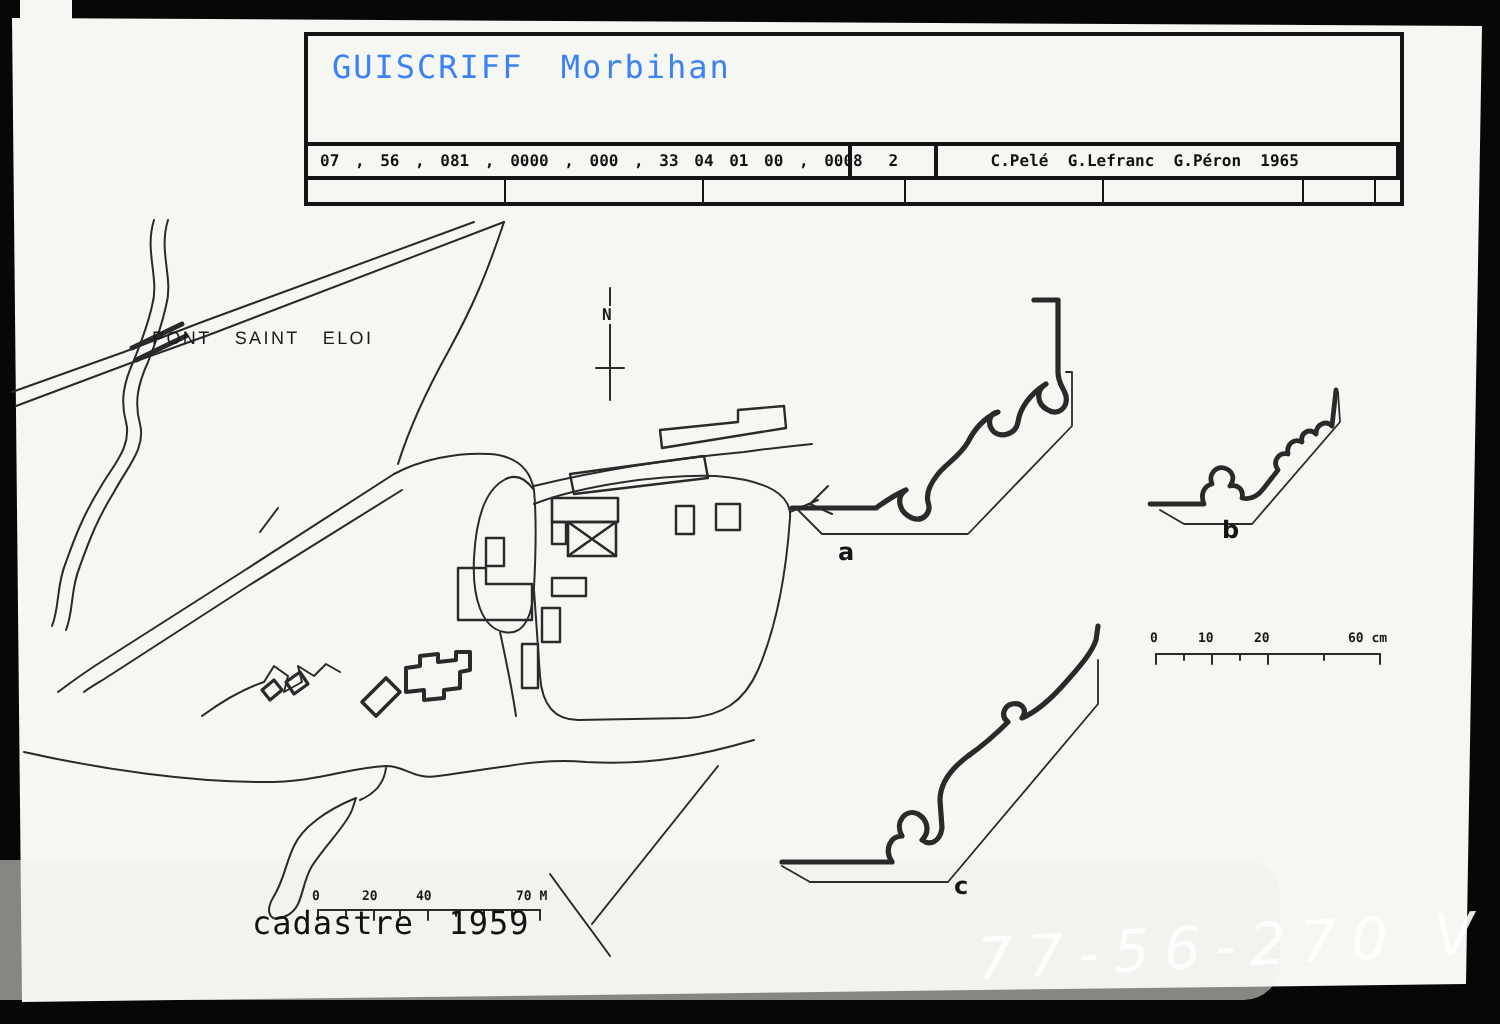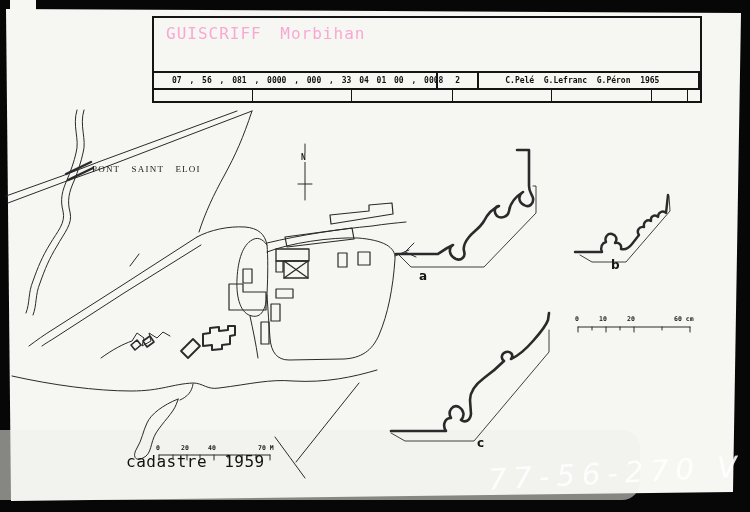--- a/index.html
+++ b/index.html
@@ -11,37 +11,37 @@
   .shade{position:absolute;left:0;top:430px;width:640px;height:70px;background:#eeeeea;
          border-radius:0 18px 18px 0;opacity:.55;}
   svg.draw{position:absolute;left:0;top:0;pointer-events:none;}
 
   
   .tblock{position:absolute;left:152px;top:16px;width:550px;height:87px;
           border:2px solid #141414;box-sizing:border-box;background:transparent;}
   .tb-title{position:absolute;left:0;top:0;right:0;height:55px;border-bottom:2px solid #141414;
             padding:5px 0 0 12px;box-sizing:border-box;}
   .tb-l1{font-family:"DejaVu Sans Mono",monospace;font-size:16px;letter-spacing:1px;
-         word-spacing:8px;color:#f9a8d4;line-height:22px;}
+         word-spacing:8px;color:#3b82f6;line-height:22px;}
   .tb-l2{font-family:"DejaVu Sans Mono",monospace;font-size:14px;letter-spacing:1px;
          word-spacing:9px;color:#111;line-height:21px;}
   .tb-code{position:absolute;left:0;top:55px;right:0;height:17px;border-bottom:2px solid #141414;
            box-sizing:border-box;display:flex;align-items:center;
            font-family:"DejaVu Sans Mono",monospace;font-size:8px;font-weight:bold;color:#111;}
-  .tb-code .c1{width:264px;padding-left:18px;word-spacing:3px;white-space:pre;}
+  .tb-code .c1{width:264px;padding-left:6px;word-spacing:3px;white-space:pre;}
   .tb-code .c2{width:44px;text-align:center;border-left:2px solid #141414;align-self:stretch;line-height:15px;}
   .tb-code .c3{width:216px;padding-left:26px;border-left:2px solid #141414;align-self:stretch;
                line-height:15px;white-space:pre;}
   .tb-code .c4{flex:1;border-left:2px solid #141414;align-self:stretch;}
   .tb-bottom{position:absolute;left:0;top:72px;right:0;bottom:0;display:flex;}
   .tb-bottom div{border-left:1.5px solid #141414;}
   .tb-bottom div:first-child{border-left:none;}
 
   .lbl{position:absolute;white-space:pre;}
-  .lbl-pont{left:92px;top:164px;font-family:Liberation Serif, serif;font-size:9px;
+  .lbl-pont{left:76px;top:164px;font-family:Liberation Sans, sans-serif;font-size:9px;
             letter-spacing:1.2px;word-spacing:8px;color:#1a1a1a;}
   .lbl-north{left:300px;top:153px;font-family:"DejaVu Sans Mono",monospace;font-size:8px;
              font-weight:bold;background:#f6f6f3;padding:0 1px;color:#1a1a1a;}
   .lbl-prof{font-family:"DejaVu Sans",sans-serif;font-size:12px;font-weight:600;color:#151515;}
   .lbl-a{left:419px;top:269px;}
   .lbl-b{left:611px;top:258px;}
   .lbl-c{left:477px;top:436px;}
   .lbl-cadastre{left:126px;top:452px;font-family:"DejaVu Sans Mono",monospace;font-size:16px;
                 letter-spacing:.5px;word-spacing:7px;color:#111;}
   .tick-num{position:absolute;font-family:"DejaVu Sans Mono",monospace;font-size:6.5px;

